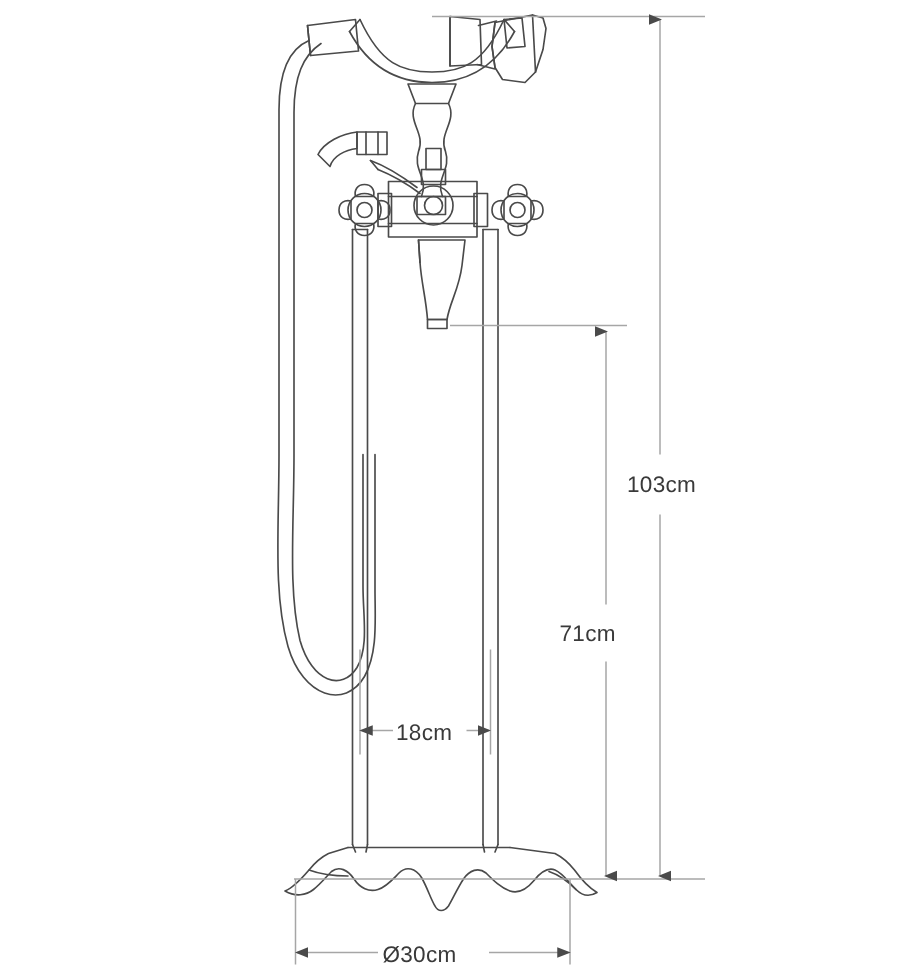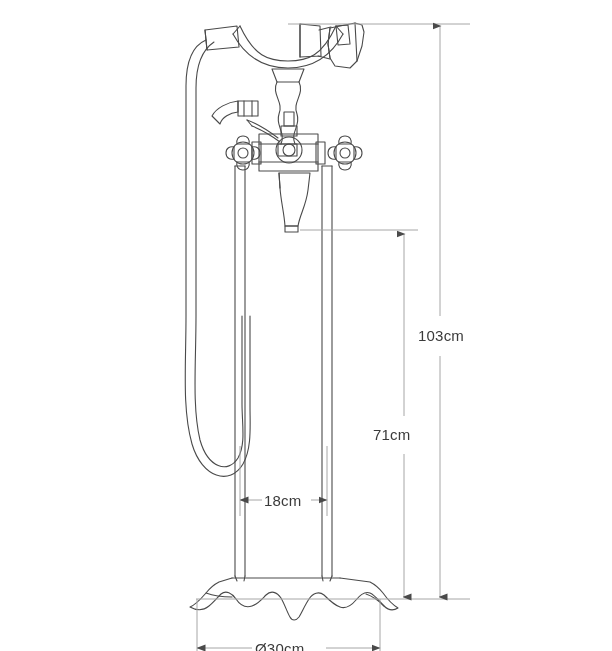--- a/index.html
+++ b/index.html
@@ -3,21 +3,21 @@
 <meta charset="utf-8">
 <style>
   html,body{margin:0;padding:0;}
   body{
     width:612px;height:651px;
     background:#ffffff;
     font-family:"Liberation Sans",sans-serif;
     overflow:hidden;
     position:relative;
   }
-  #stage{position:absolute;left:0;top:16px;width:612px;height:496px;border-radius:16px;}
+  #stage{position:absolute;left:0;top:3px;width:612px;height:496px;border-radius:16px;}
   svg{display:block;}
   .dimtext{
     font-family:"Liberation Sans",sans-serif;
     font-size:15px;
     fill:#3a3a3a;
     letter-spacing:0.2px;
   }
 </style>
 </head>
 <body>

